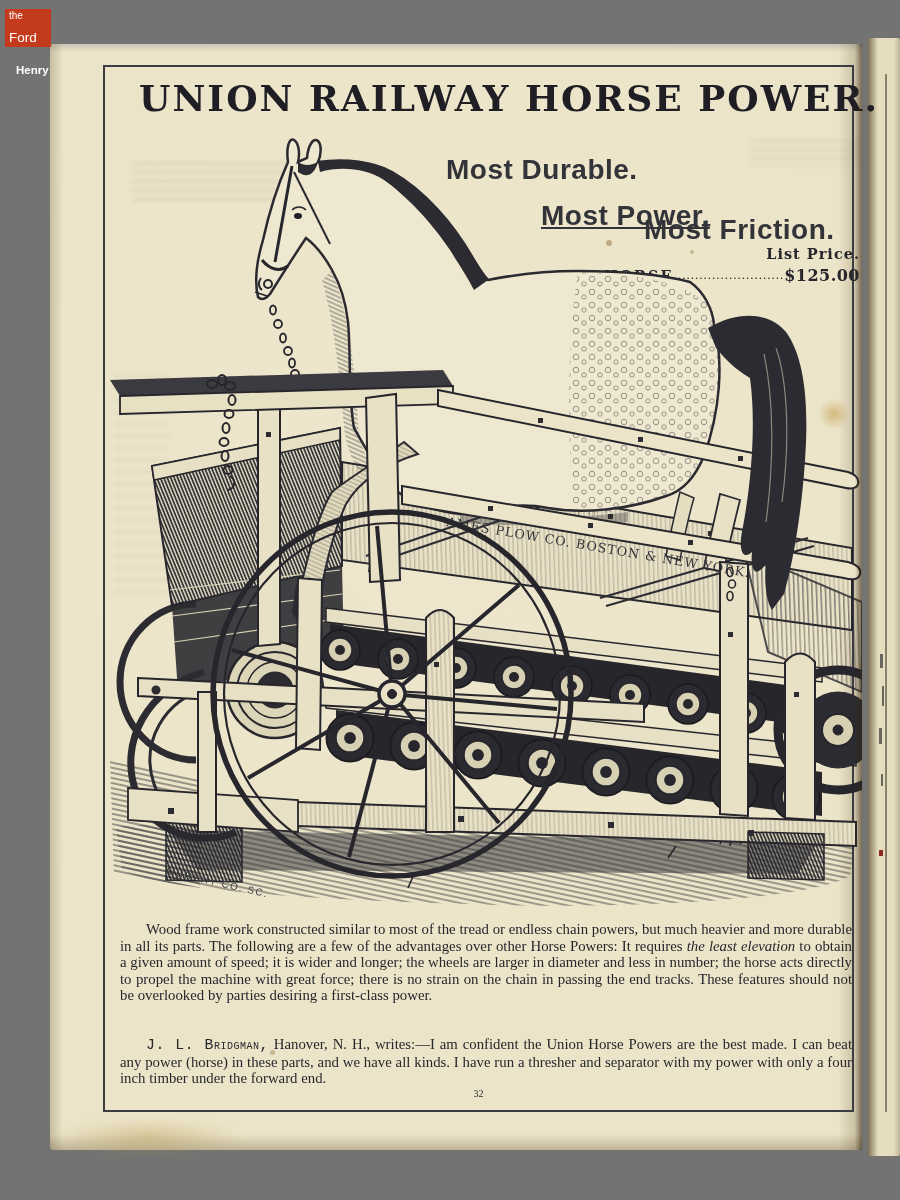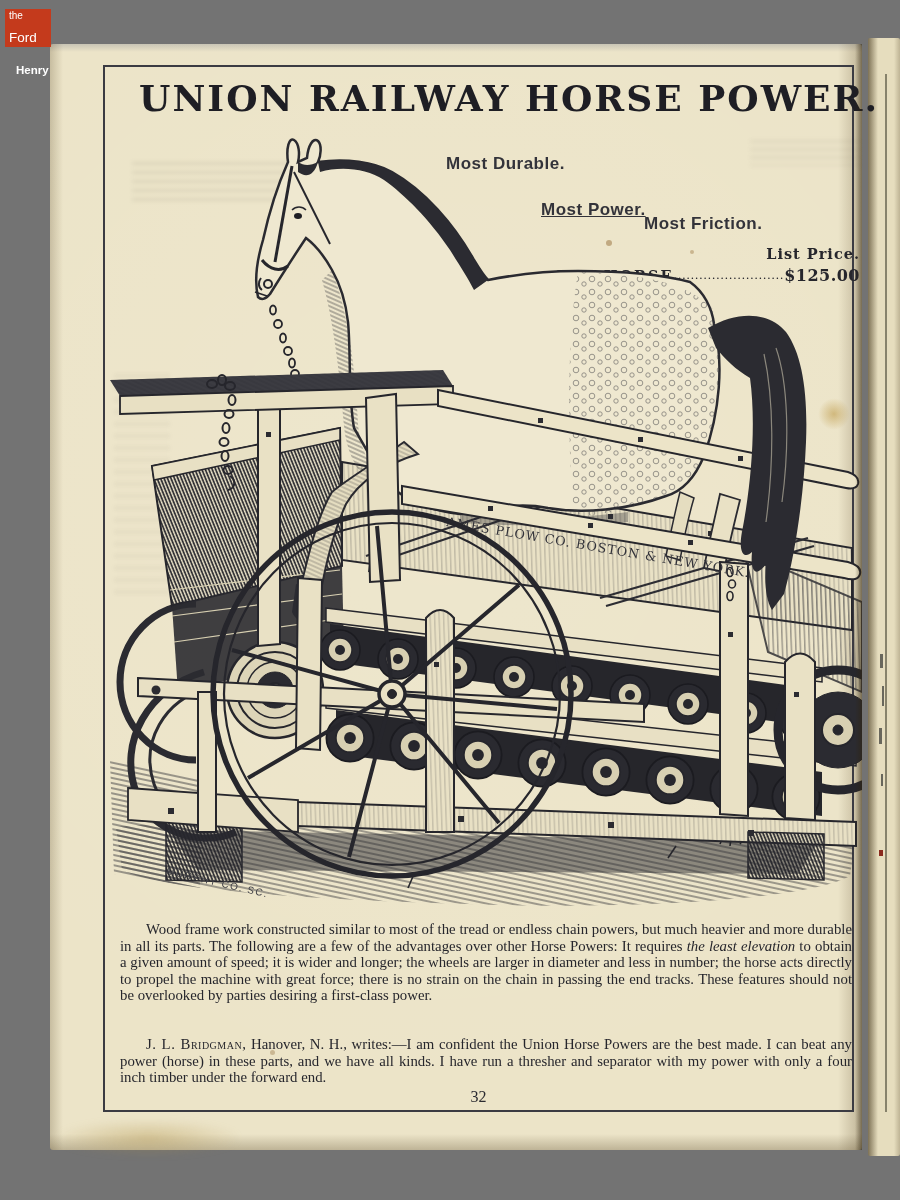--- a/index.html
+++ b/index.html
@@ -35,41 +35,41 @@
       background:linear-gradient(270deg, rgba(48,36,14,.5), rgba(0,0,0,0));}
 
   .frame{position:absolute;left:53px;top:21px;width:751px;height:1047px;
          border:2px solid #3b3b42;}
 
   .title{position:absolute;left:53px;top:33px;width:751px;text-align:left;
          font-family:"DejaVu Serif",serif;font-weight:700;font-size:36px;letter-spacing:2px;
          color:#1e1e24;white-space:nowrap;margin-left:36px;}
 
   .slogan{position:absolute;font-family:"Liberation Sans",sans-serif;font-weight:700;
-          font-size:17px;color:#33333a;letter-spacing:.5px;white-space:nowrap;}
+          font-size:28px;color:#33333a;letter-spacing:.5px;white-space:nowrap;}
   .s1{left:396px;top:110px;} .s2{left:491px;top:156px;text-decoration:underline;} .s3{left:594px;top:170px;}
 
   .price-label{position:absolute;right:2px;top:201px;font-family:"DejaVu Serif",serif;
          font-weight:700;font-size:14.5px;color:#26262c;letter-spacing:1px;}
   .price-line{position:absolute;right:2px;top:222px;display:flex;align-items:baseline;
          color:#26262c;}
   .price-item{font-family:"DejaVu Serif",serif;font-weight:700;font-size:14.5px;letter-spacing:2px;}
   .price-leader{font-size:13px;letter-spacing:1px;position:relative;top:-2px;}
   .price-amount{font-family:"DejaVu Serif",serif;font-weight:700;font-size:16px;letter-spacing:.5px;}
 
   .engraving{position:absolute;left:58px;top:88px;}
 
   .body-par{position:absolute;left:70px;width:732px;margin:0;font-size:14.8px;
          line-height:16.5px;color:#26262c;text-align:justify;text-indent:26px;}
   .b1{top:877px;} .b2{top:992px;}
   .it{font-style:italic;}
-  .sc{font-variant:small-caps;letter-spacing:.5px;}
+  .sc{font-variant:small-caps;letter-spacing:.5px;font-family:Liberation Mono, monospace;}
 
   .pageno{position:absolute;left:53px;top:1044px;width:751px;text-align:center;
-          font-size:16px;color:#2b2b31;}
+          font-size:10px;color:#2b2b31;}
 
   
   .ghost{position:absolute;filter:blur(2px);pointer-events:none;}
   .g1{left:82px;top:118px;width:190px;height:42px;opacity:.35;
       background:repeating-linear-gradient(180deg, rgba(96,90,72,.35) 0 3px, rgba(0,0,0,0) 3px 9px);}
   .g2{left:64px;top:330px;width:56px;height:220px;opacity:.22;
       background:repeating-linear-gradient(180deg, rgba(96,90,72,.3) 0 4px, rgba(0,0,0,0) 4px 12px);}
   .g3{left:700px;top:96px;width:110px;height:26px;opacity:.25;
       background:repeating-linear-gradient(180deg, rgba(96,90,72,.35) 0 3px, rgba(0,0,0,0) 3px 8px);}
   .stain{position:absolute;border-radius:50%;pointer-events:none;}

